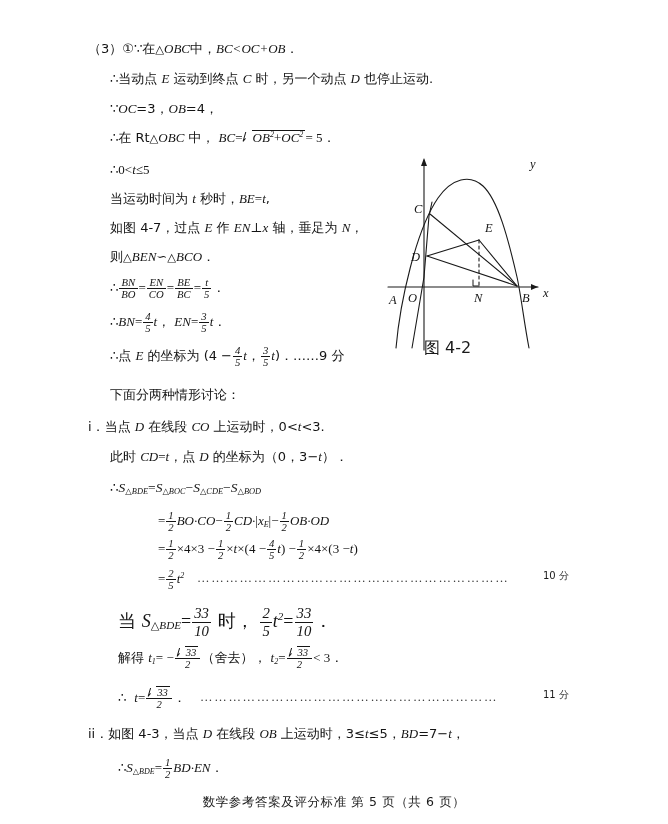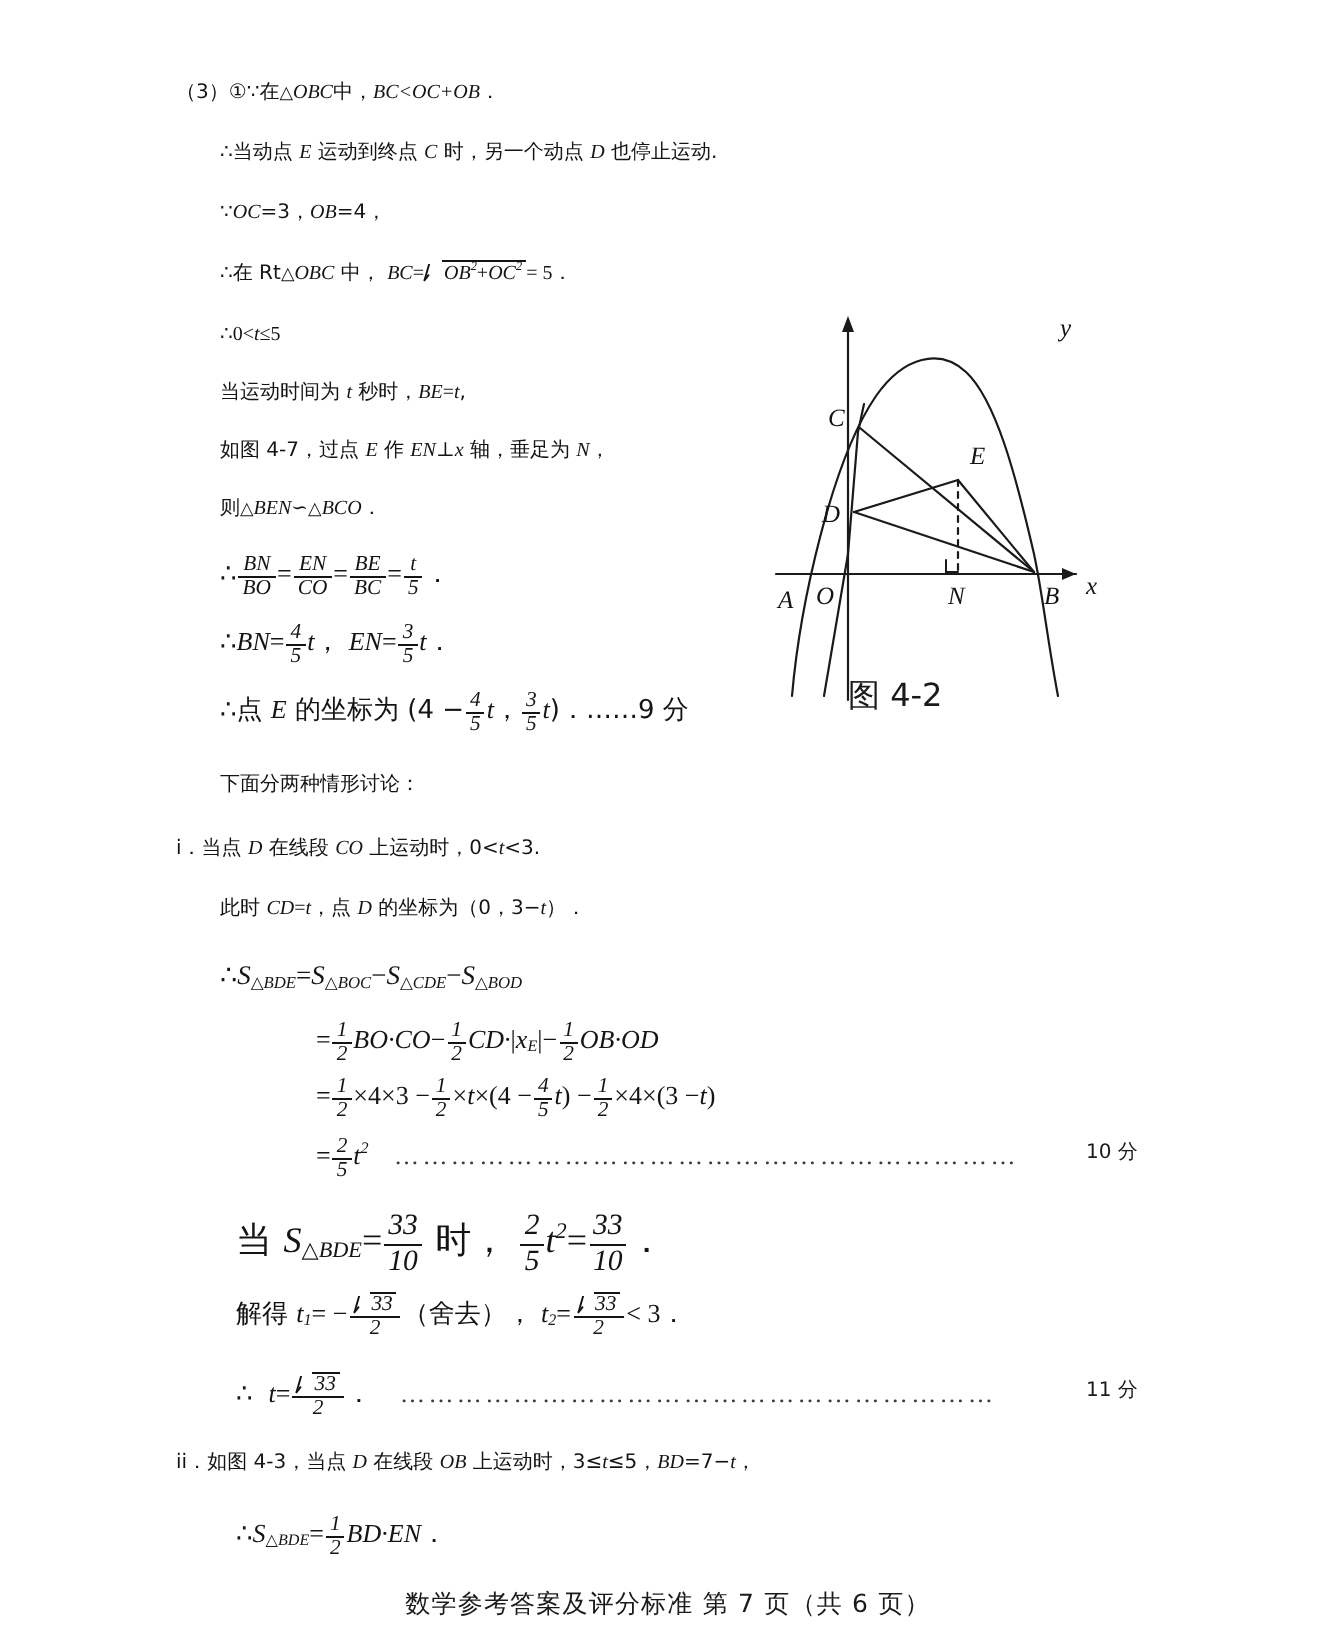--- a/index.html
+++ b/index.html
@@ -18,21 +18,21 @@
 
   .page {
     position: absolute;
     inset: 0;
   }
 
   
   .line {
     position: absolute;
     white-space: nowrap;
-    font-size: 10px;
+    font-size: 13px;
     line-height: 1;
     color: #141414;
   }
   .cn { font-family: "DejaVu Sans", "Liberation Sans", sans-serif; font-style: normal; }
 
   
   .v { font-style: italic; font-family: "Liberation Serif", serif; }
 
   
   .frac {
@@ -268,15 +268,15 @@
         <text x="99" y="80">E</text>
         <text x="88" y="150">N</text>
         <text x="136" y="150">B</text>
         <text x="22" y="150">O</text>
         <text x="3" y="152">A</text>
       </g>
     </svg>
   </div>
   <div class="fig-caption">图 4-2</div>
 
-  <div class="footer">数学参考答案及评分标准    第 7 页（共 6 页）</div>
+  <div class="footer">数学参考答案及评分标准    第 5 页（共 6 页）</div>
 
 </div>
 
 </body></html>

